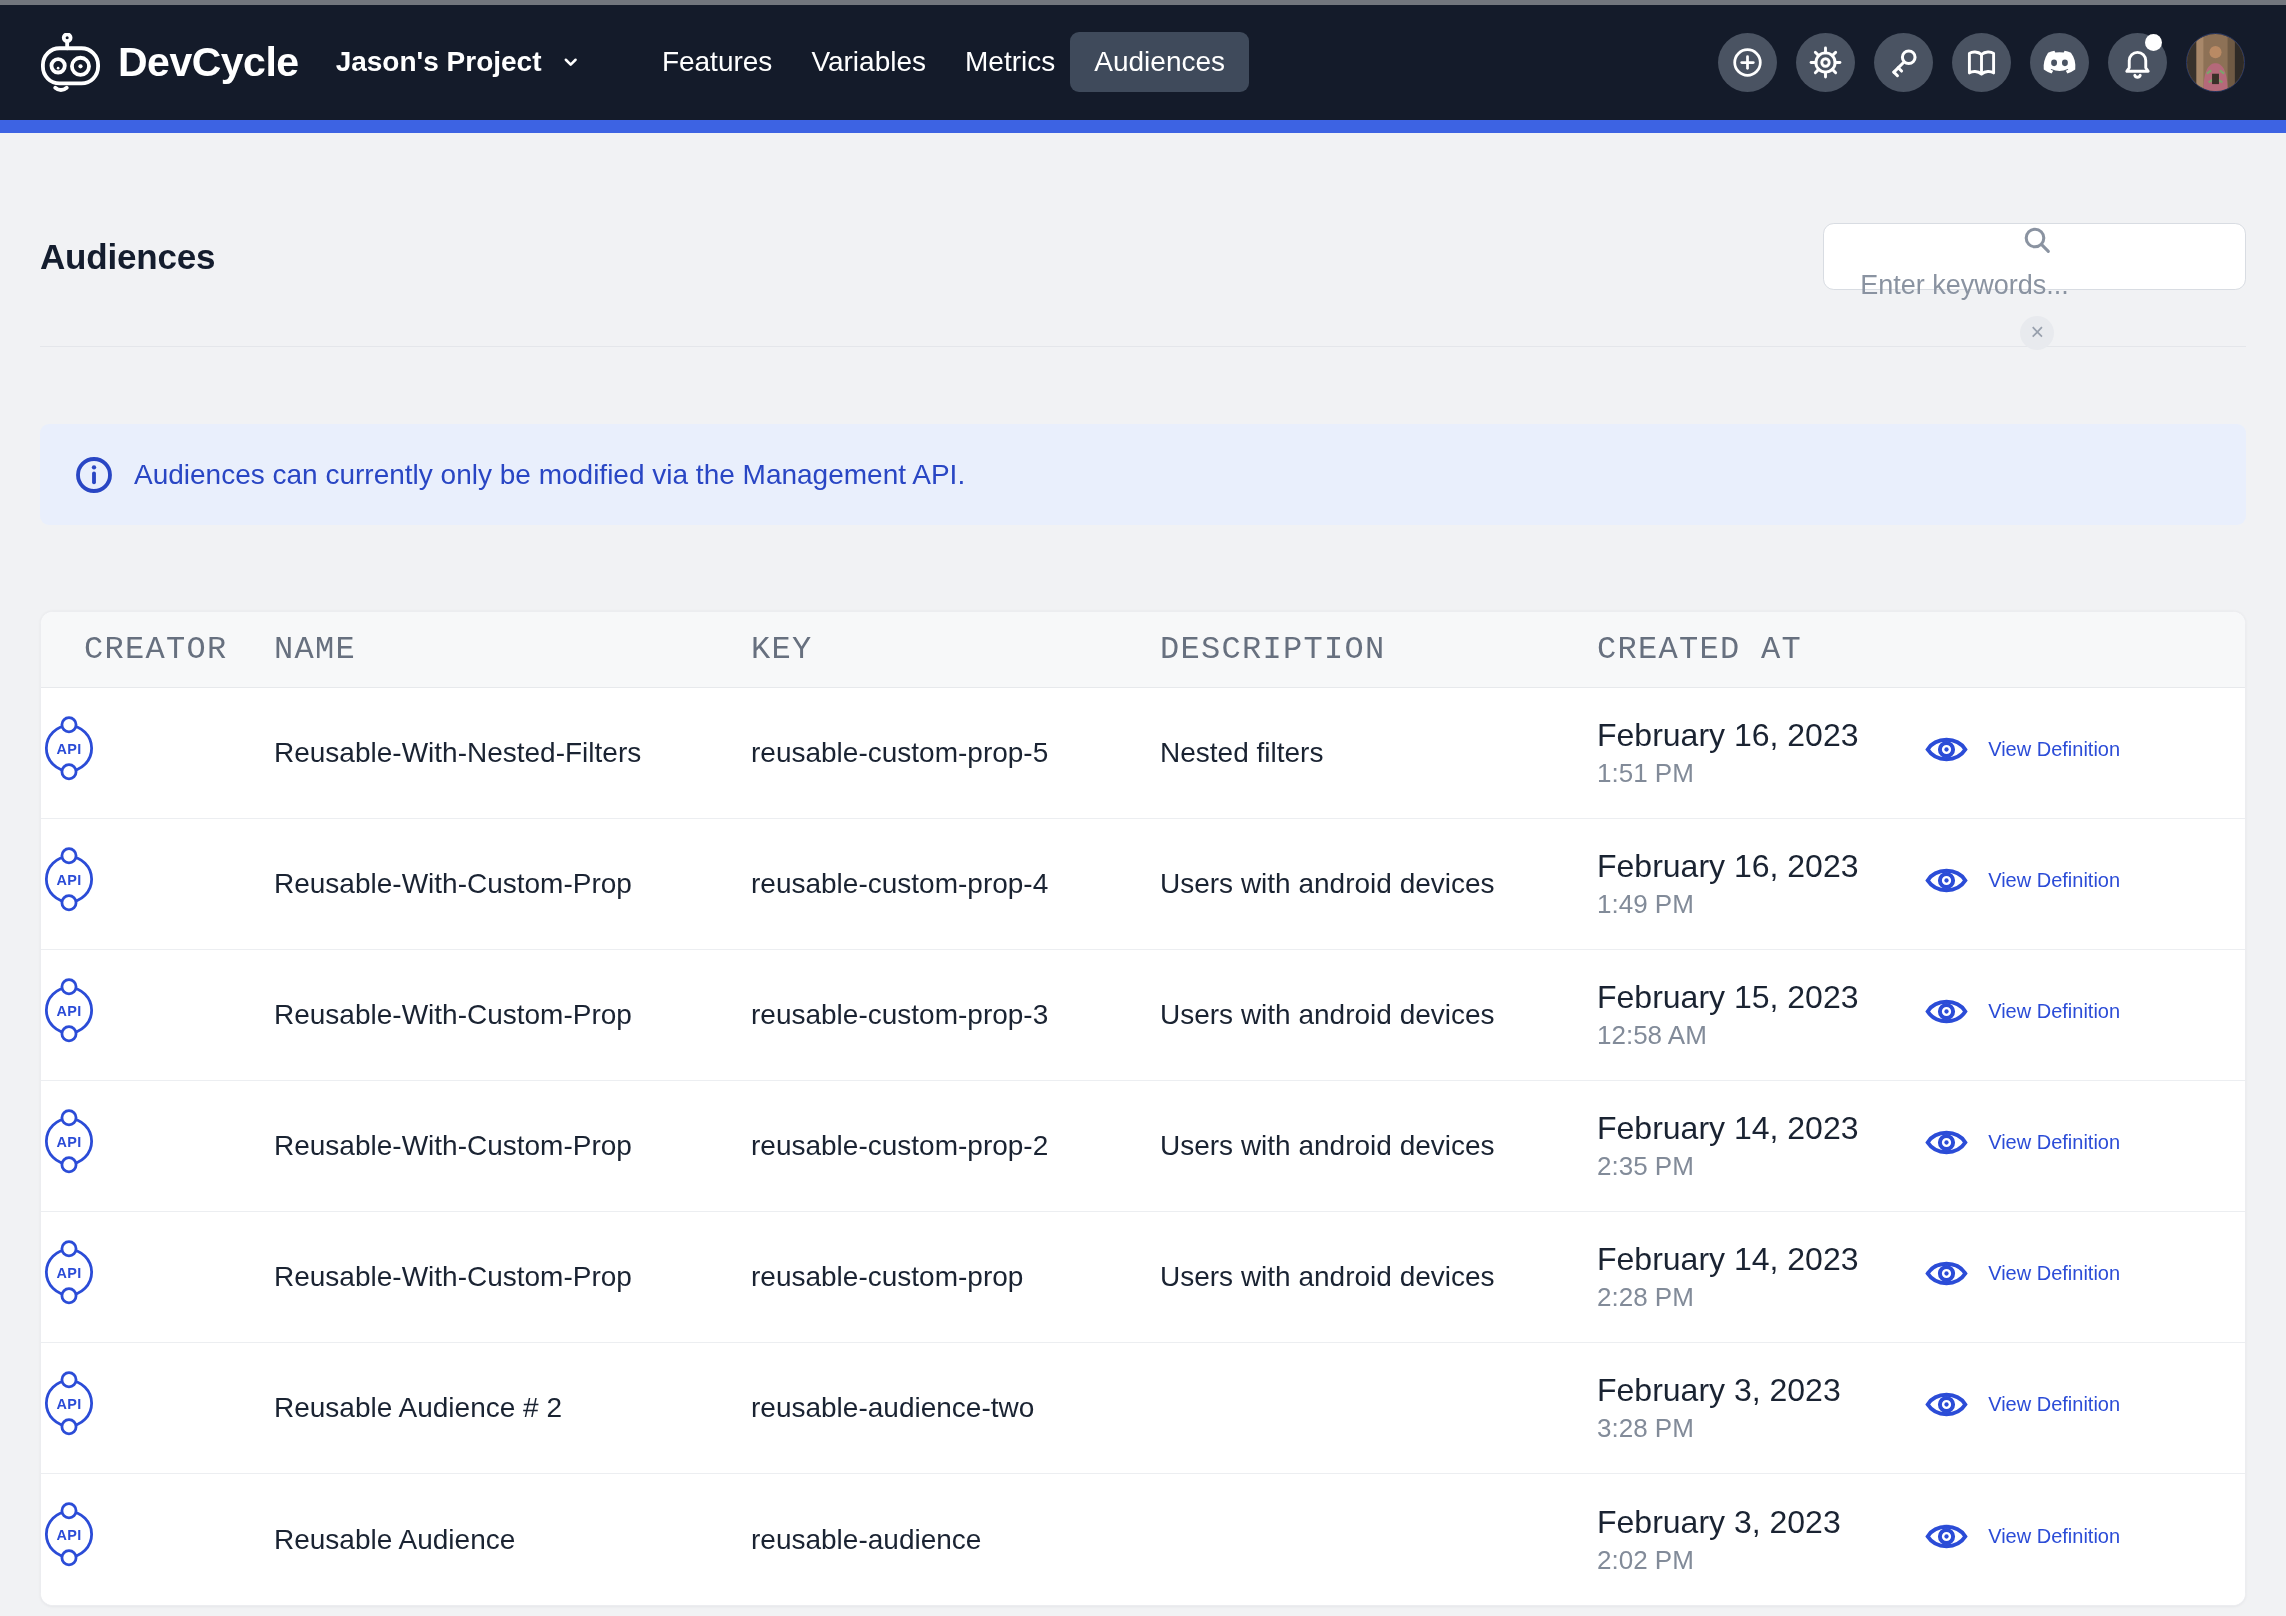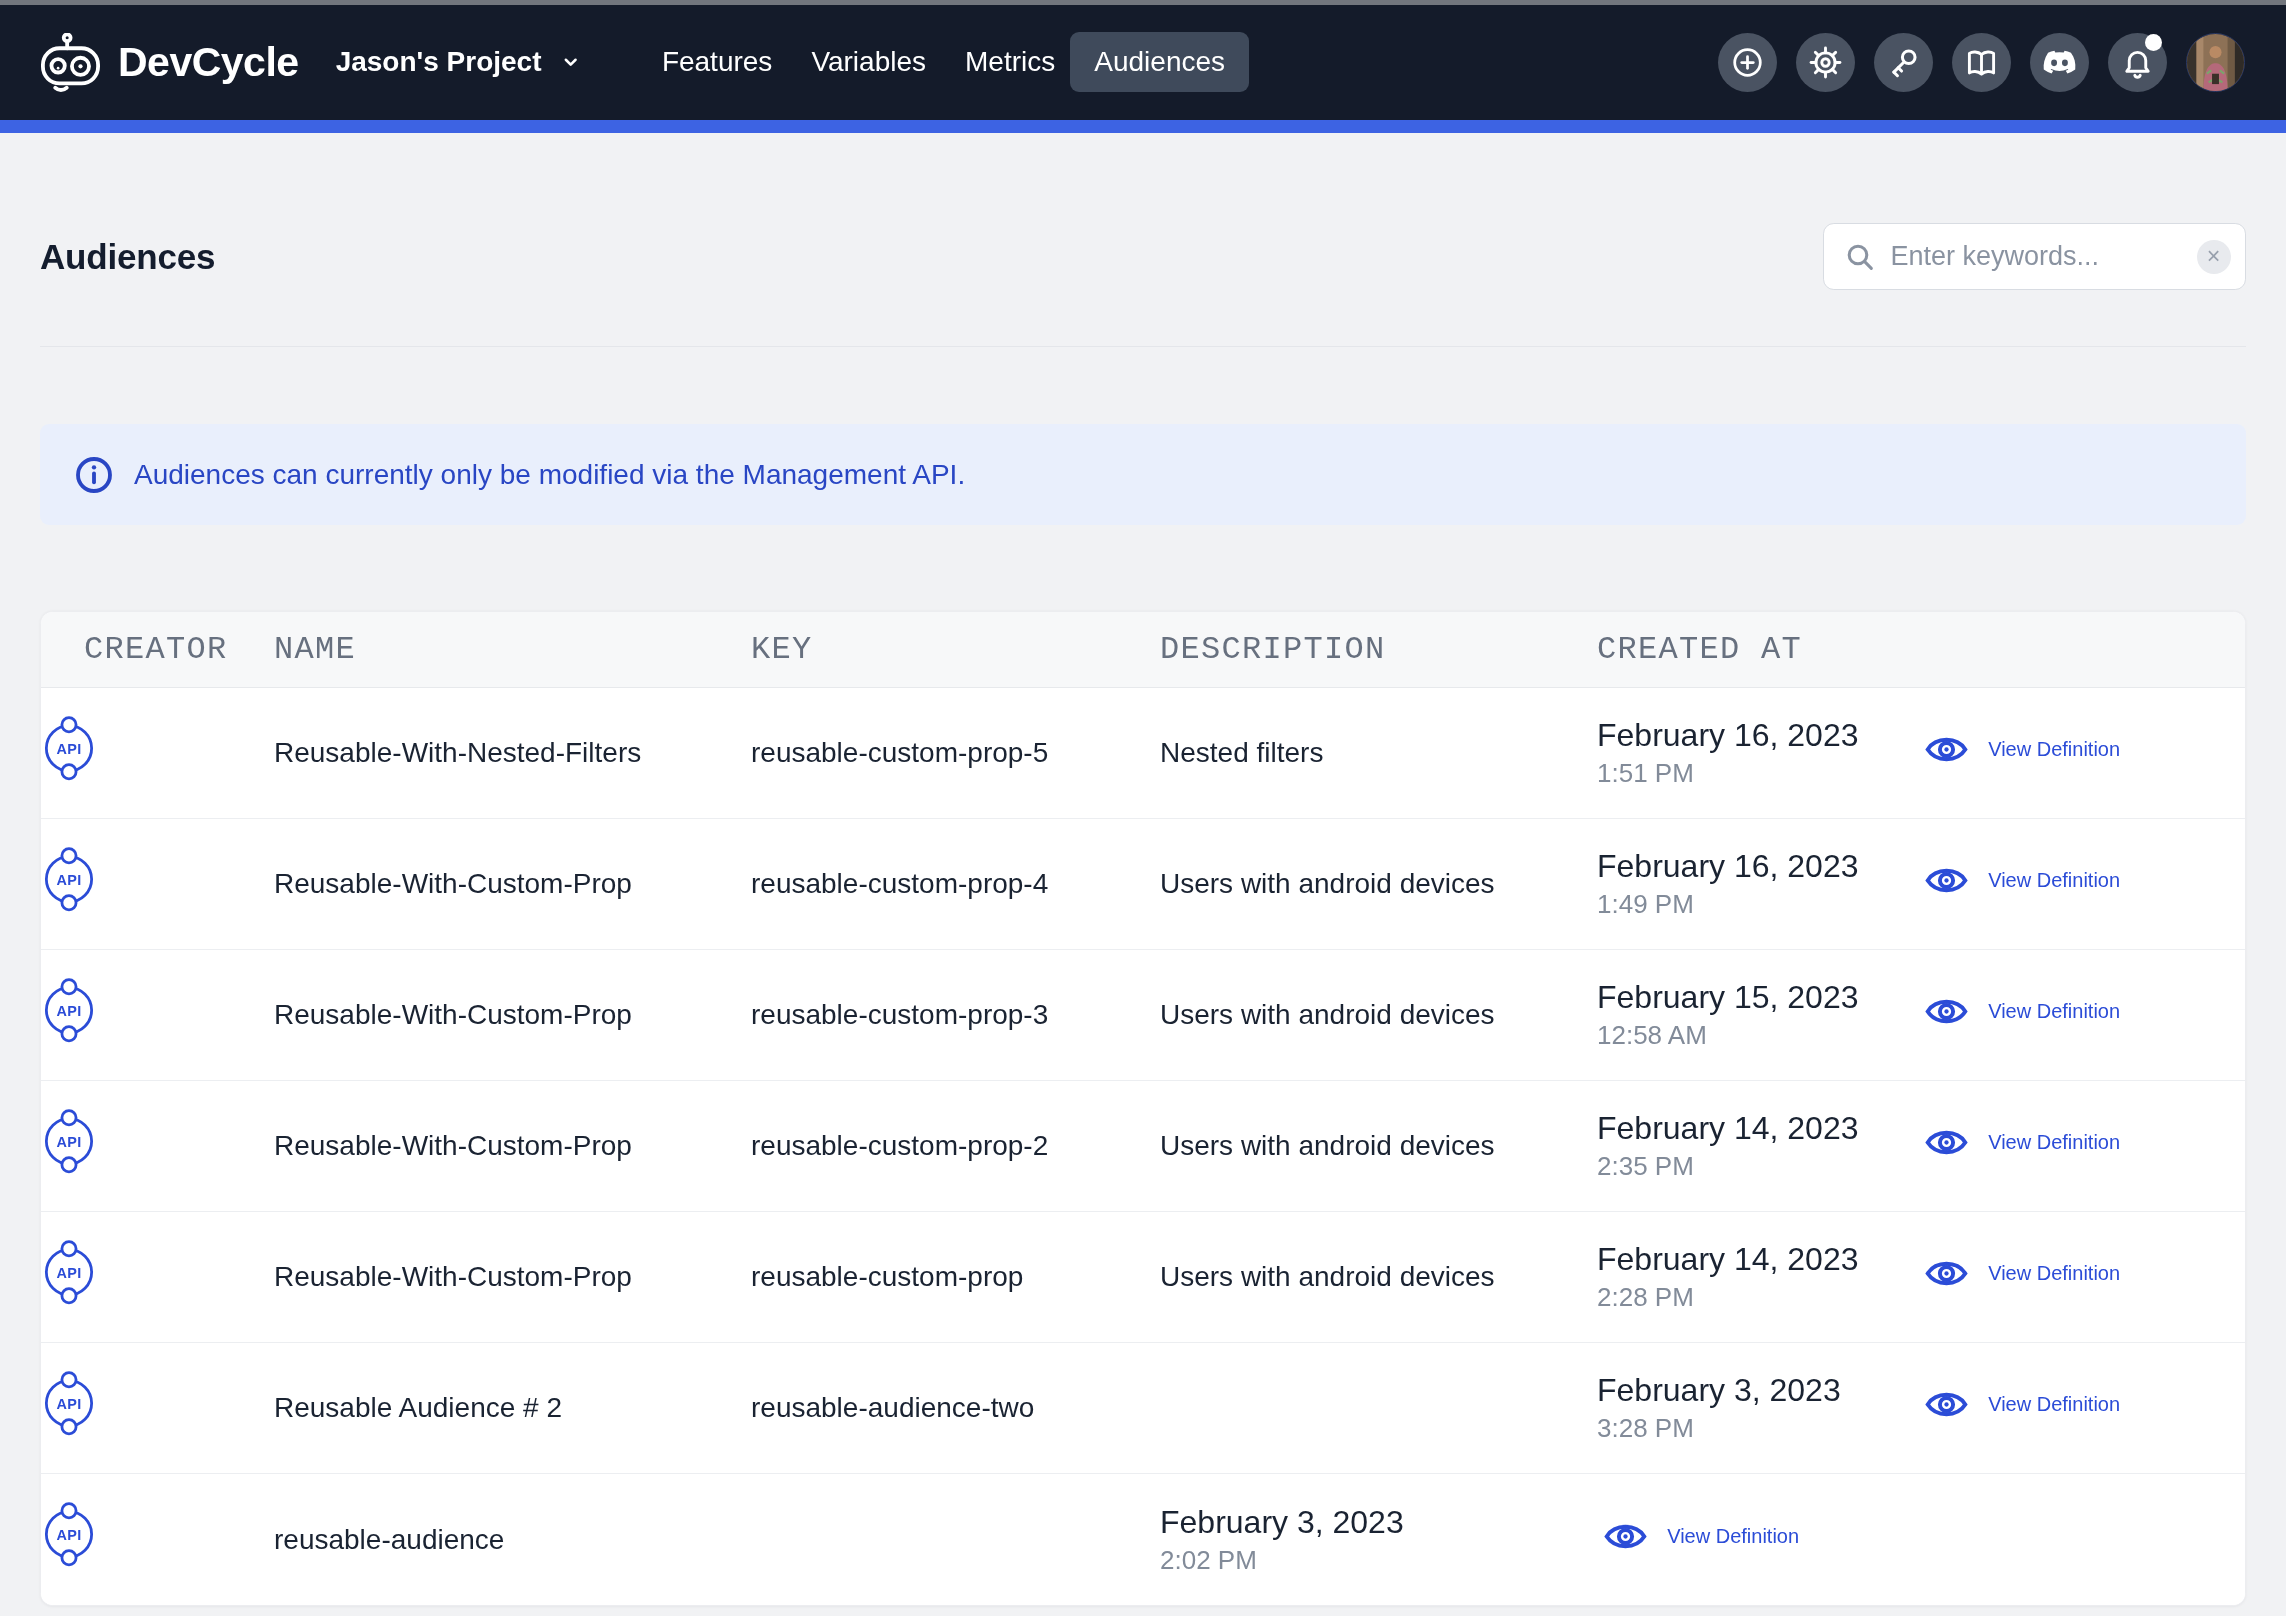--- a/index.html
+++ b/index.html
@@ -68,21 +68,21 @@
 
   .page-head {
     margin-top:90px;
     display:flex; align-items:center; justify-content:space-between;
   }
   .page-title { font-size:35px; font-weight:600; color:var(--title-fg,#141d2e); letter-spacing:-0.2px; }
 
   .searchbox {
     width:423px; height:67px;
     background:#fff; border:1.4px solid #d8dce2; border-radius:10.8px;
-    display:flex; align-items:center; padding:0 14.4px 0 20px; gap:14.4px;
+    display:flex; align-items:center; padding:0 14.4px 0 20px; gap:14.4px;flex-direction:column;
   }
   .searchbox svg.mag { width:32px; height:32px; flex:none; }
   .searchbox input {
     flex:1; border:none; outline:none; background:transparent;
     font-family:"Liberation Sans", sans-serif;
     font-size:27px; color:#3a4352; min-width:0;
   }
   .searchbox input::placeholder { color:#8a93a1; }
   .clear-btn {
     flex:none; width:34px; height:34px; border-radius:50%; border:none;
@@ -488,20 +488,21 @@
           <div class="cell col-creator">
             <span class="api-badge">
               <svg viewBox="0 0 68 88" fill="none" style="font-size:31px">
                 <circle cx="34" cy="44" r="27.5" fill="#fff" stroke="#2b4cd7" stroke-width="3.4"></circle>
                 <circle cx="34" cy="15.5" r="8.6" fill="#fff" stroke="#2b4cd7" stroke-width="3.4"></circle>
                 <circle cx="34" cy="72.5" r="8.6" fill="#fff" stroke="#2b4cd7" stroke-width="3.4"></circle>
                 <text x="34" y="50.5" text-anchor="middle" font-family="Liberation Sans, sans-serif" font-size="17.5" font-weight="bold" fill="#2b4cd7" letter-spacing="0.5">API</text>
               </svg>
             </span>
           </div>
+          <div class="cell">Reusable Audience</div>
           <div class="cell">reusable-audience</div>
           <div class="cell"></div>
           <div class="cell created">
             <div class="date">February 3, 2023</div>
             <div class="time">2:02 PM</div>
           </div>
           <div class="cell action">
             <a class="view-def">
               <svg viewBox="0 0 26 20" fill="none" stroke="#2b4cd7" stroke-width="2.4">
                 <path d="M1.6,10 C6.6,2.2 19.4,2.2 24.4,10 C19.4,17.8 6.6,17.8 1.6,10 Z"></path>

